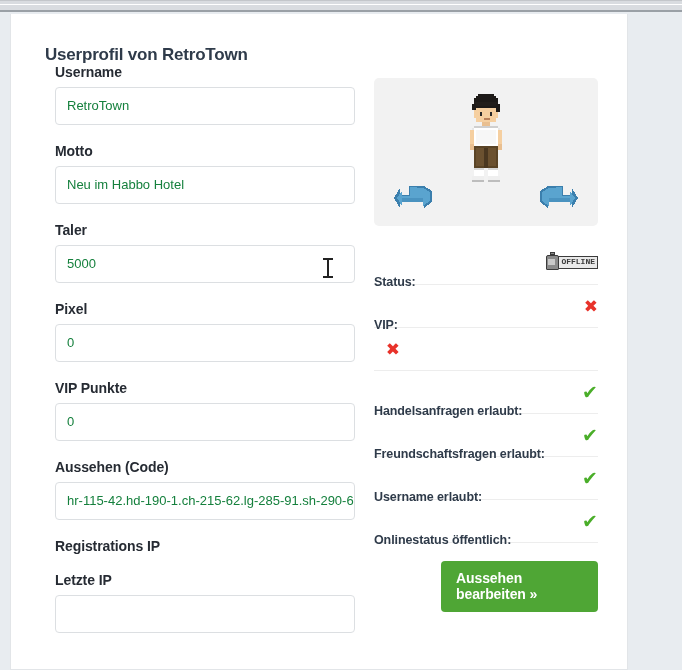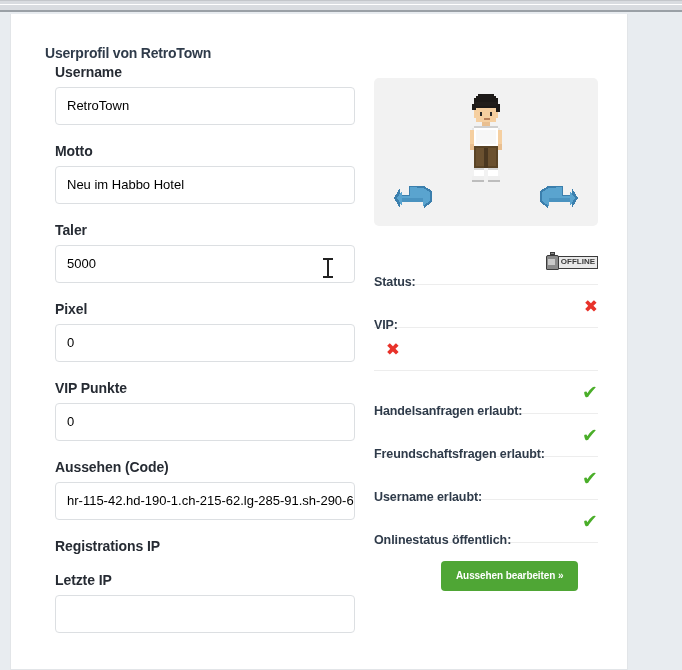--- a/index.html
+++ b/index.html
@@ -18,34 +18,34 @@
 
   
   #content-card{
     position:absolute;left:10px;top:14px;width:618px;height:656px;
     background:#ffffff;border:1px solid #e2e5e8;border-top:none;box-sizing:border-box;
   }
   #page-bg-right{position:absolute;left:629px;top:12px;width:53px;height:658px;background:#e8ecf0;}
 
   #page-title{
     position:absolute;left:34px;top:31px;
-    font-size:14px;font-weight:bold;color:#2f3b4a;letter-spacing:-0.2px;
+    font-size:17px;font-weight:bold;color:#2f3b4a;letter-spacing:-0.2px;
   }
 
   
   #form-col{position:absolute;left:44px;top:50px;width:300px;}
   .field{margin-bottom:18px;}
   .field-label{
     font-size:14px;font-weight:bold;color:#262b33;
     margin-bottom:7px;letter-spacing:-0.1px;
   }
   .field-input{
     width:300px;height:38px;box-sizing:border-box;
     border:1px solid #dcdfe2;border-radius:4px;background:#fff;
-    padding:0 11px;font-size:13px;color:#000000;
+    padding:0 11px;font-size:13px;color:#15803d;
     font-family:"Liberation Sans", sans-serif;
     line-height:36px;white-space:nowrap;overflow:hidden;
   }
   .field-input.empty{color:transparent;}
 
   
   #right-col{position:absolute;left:363px;top:64px;width:224px;}
   #avatar-box{
     width:224px;height:148px;background:#f2f2f2;border-radius:5px;
     position:relative;overflow:hidden;
@@ -81,29 +81,29 @@
     content:"";position:absolute;left:3px;top:-4px;width:5px;height:3px;
     background:#8a8a8a;border:1px solid #3b3b3b;box-sizing:border-box;
   }
   #offline-badge .plug:after{
     content:"";position:absolute;left:1px;top:3px;width:7px;height:6px;
     background:#c9c9c9;
   }
   #offline-badge .tag{
     margin-left:-1px;height:13px;background:#e9e9e9;border:1px solid #3b3b3b;
     box-sizing:border-box;padding:0 2px;display:flex;align-items:center;
-    font-family:Liberation Sans, sans-serif;font-size:8px;font-weight:bold;
+    font-family:Liberation Mono, monospace;font-size:8px;font-weight:bold;
     color:#3b3b3b;letter-spacing:0px;line-height:1;
   }
 
   
   #edit-look-button{
     margin-top:18px;margin-left:67px;
     display:inline-block;background:#4fa635;border:none;border-radius:4px;
-    padding:9px 15px 10px 15px;color:#ffffff;font-size:10px;font-weight:bold;
+    padding:9px 15px 10px 15px;color:#ffffff;font-size:14px;font-weight:bold;
     font-family:"Liberation Sans", sans-serif;cursor:pointer;letter-spacing:-0.1px;
   }
 
   
   #mouse-cursor{position:absolute;left:311px;top:243px;width:11px;height:22px;}
   #mouse-cursor .stem{position:absolute;left:5px;top:2px;width:2px;height:18px;background:#222;}
   #mouse-cursor .top-bar{position:absolute;left:1px;top:1px;width:10px;height:2px;background:#222;}
   #mouse-cursor .bot-bar{position:absolute;left:1px;top:19px;width:10px;height:2px;background:#222;}
 </style>
 </head>

